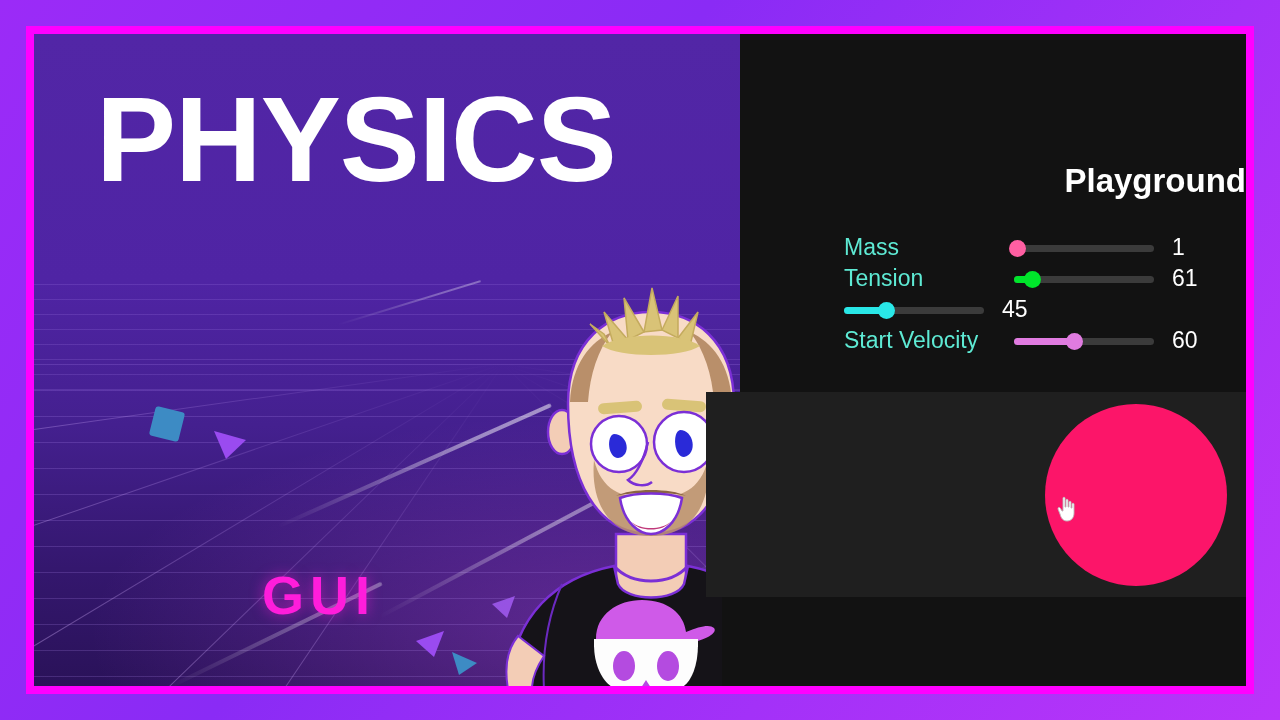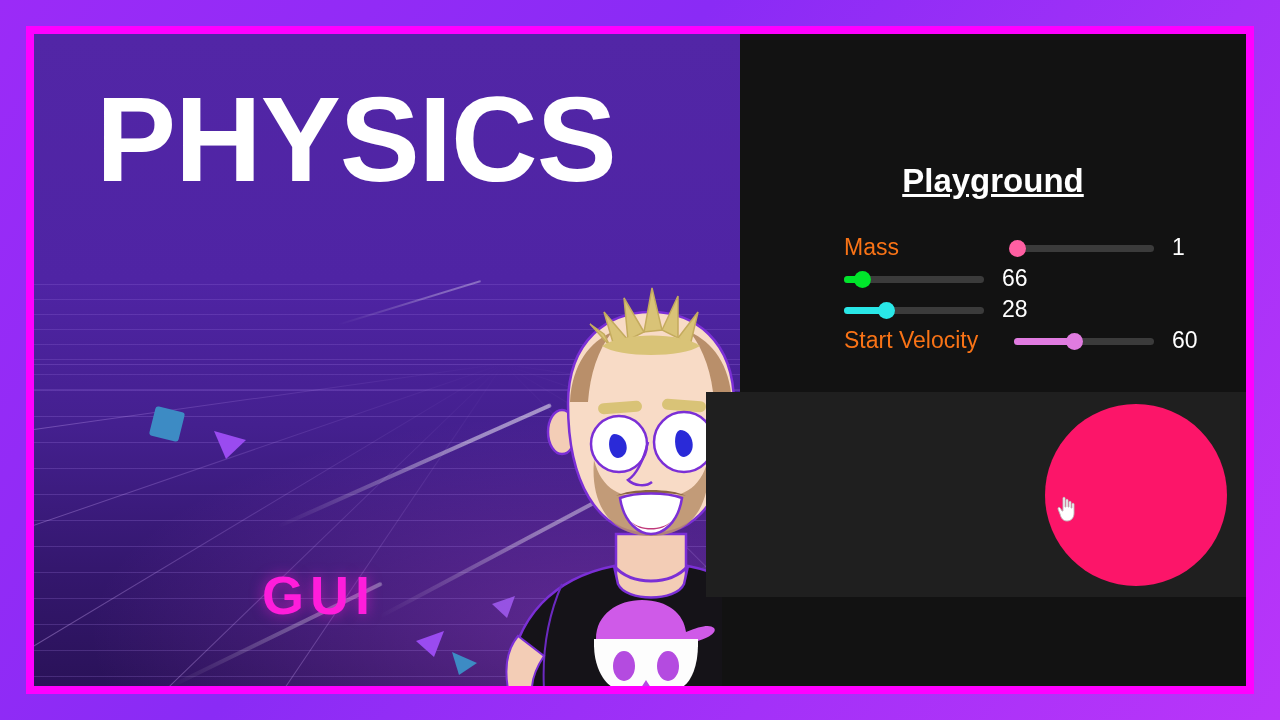--- a/index.html
+++ b/index.html
@@ -95,31 +95,31 @@
     position:absolute; left:672px; top:358px; right:0; height:205px;
     background:#1f1f1f;
   }
   #footer-region{
     position:absolute; left:688px; top:563px; right:0; bottom:0;
     background:#121212;
   }
 
   #panel-title{
     position:absolute; left:706px; top:128px; width:506px;
-    text-align:center; color:#fff; font-size:33px; font-weight:700;text-decoration:underline;
+    text-align:right; color:#fff; font-size:33px; font-weight:700;
   }
 
   #controls{
     position:absolute; left:810px; top:198px; width:402px;
   }
   .ctrl-row{
     display:flex; align-items:center; height:31px;
   }
   .ctrl-label{
-    width:170px; color:#f97316; font-size:23px; line-height:1; white-space:nowrap;
+    width:170px; color:#5eead4; font-size:23px; line-height:1; white-space:nowrap;
   }
   .slider{
     position:relative; width:140px; height:20px; flex:0 0 140px;
   }
   .slider-track{
     position:absolute; left:0; top:7px; width:140px; height:7px;
     border-radius:4px; background:#3b3b3b;
   }
   .slider-fill{
     position:absolute; left:0; top:7px; height:7px; border-radius:4px;
@@ -279,35 +279,36 @@
         <div class="ctrl-label">Mass</div>
         <div class="slider">
           <div class="slider-track"></div>
           <div class="slider-fill" style="width:2.8px; background:#ff5fa2;"></div>
           <div class="slider-thumb" style="left:2.8px; background:#ff5fa2;"></div>
         </div>
         <div class="ctrl-value">1</div>
       </div>
 
       <div class="ctrl-row">
+        <div class="ctrl-label">Tension</div>
         <div class="slider">
           <div class="slider-track"></div>
           <div class="slider-fill" style="width:18.2px; background:#00e52b;"></div>
           <div class="slider-thumb" style="left:18.2px; background:#00e52b;"></div>
         </div>
-        <div class="ctrl-value">66</div>
+        <div class="ctrl-value">61</div>
       </div>
 
       <div class="ctrl-row">
         <div class="slider">
           <div class="slider-track"></div>
           <div class="slider-fill" style="width:42px; background:#29e7e7;"></div>
           <div class="slider-thumb" style="left:42px; background:#29e7e7;"></div>
         </div>
-        <div class="ctrl-value">28</div>
+        <div class="ctrl-value">45</div>
       </div>
 
       <div class="ctrl-row">
         <div class="ctrl-label">Start Velocity</div>
         <div class="slider">
           <div class="slider-track"></div>
           <div class="slider-fill" style="width:60.2px; background:#e07be0;"></div>
           <div class="slider-thumb" style="left:60.2px; background:#e07be0;"></div>
         </div>
         <div class="ctrl-value">60</div>

